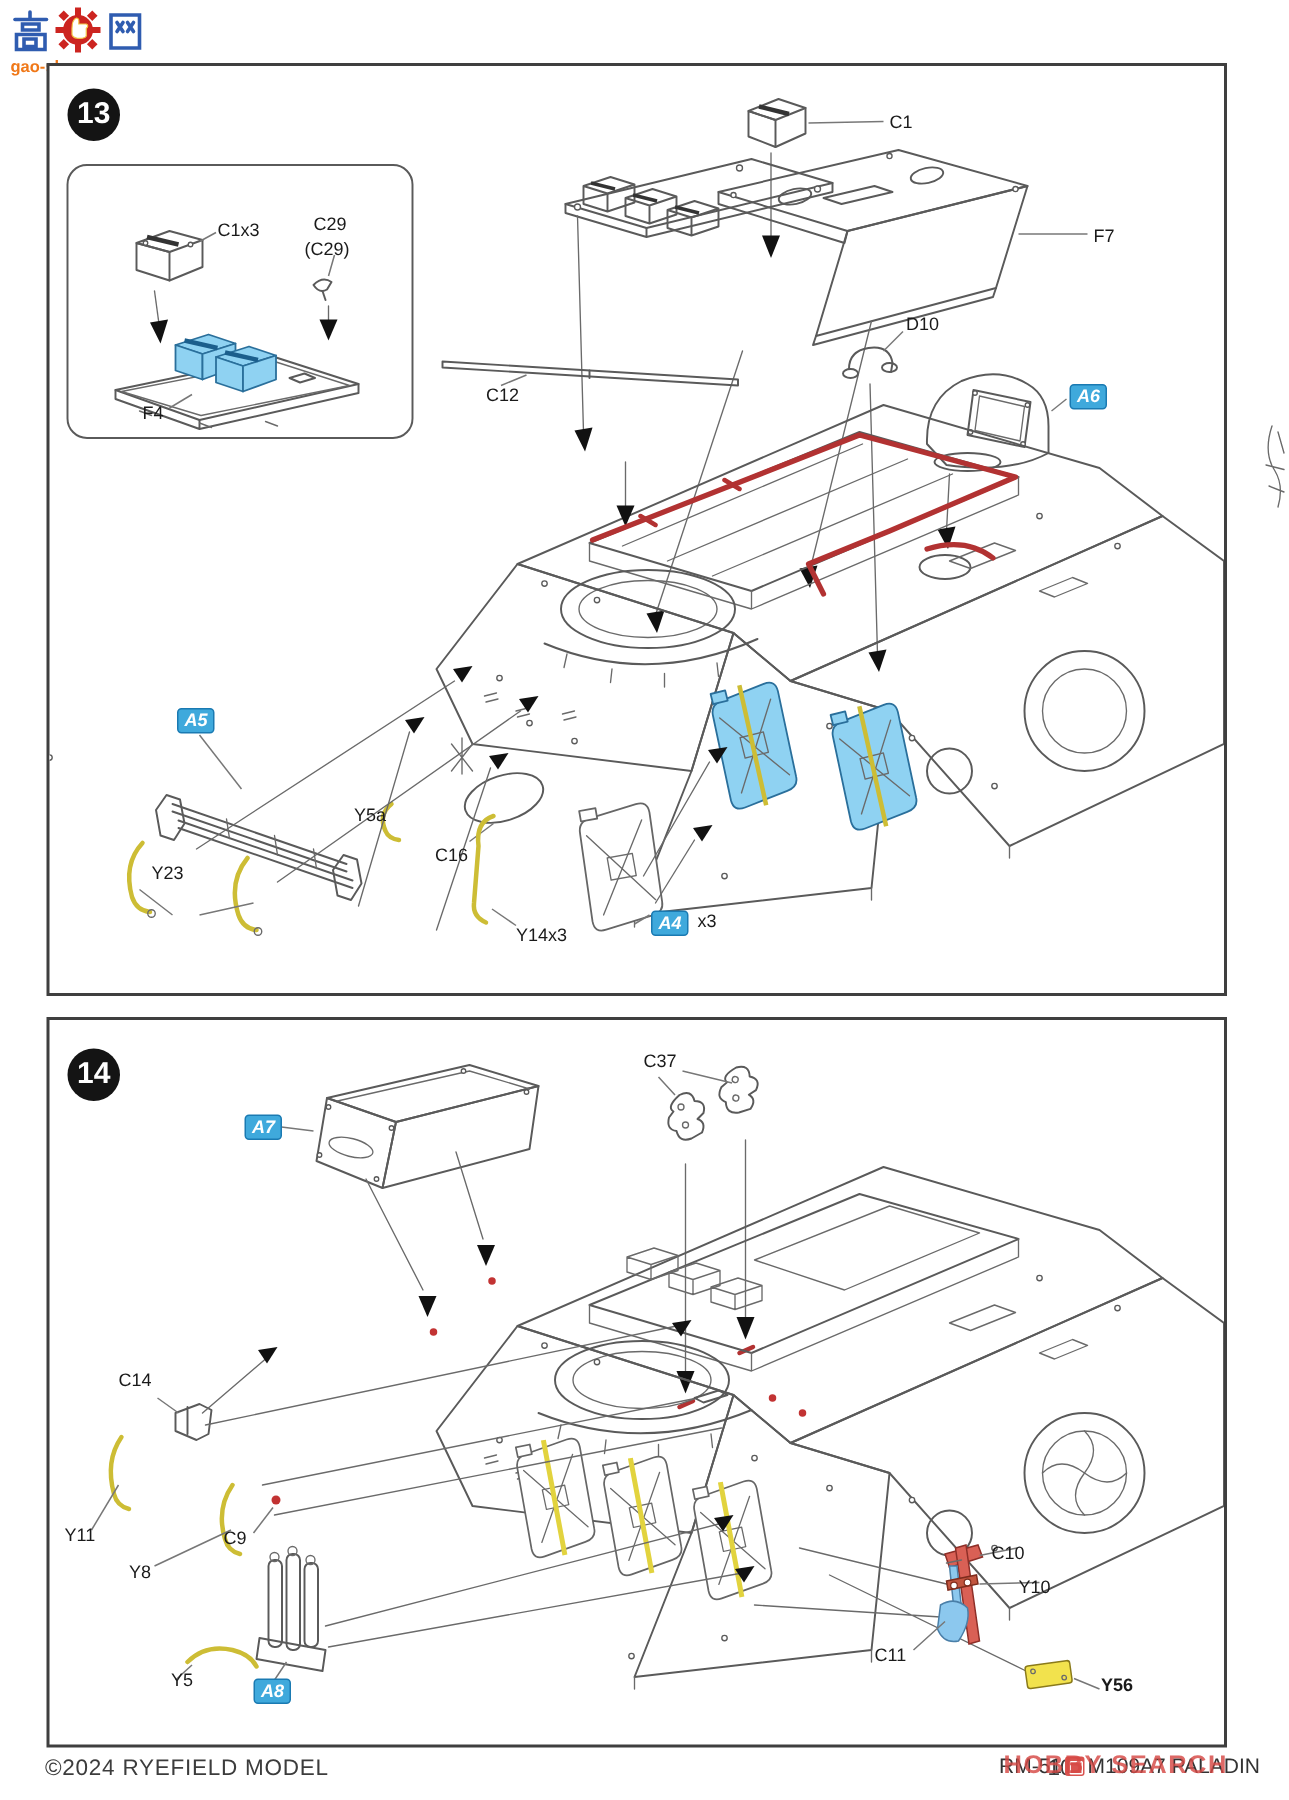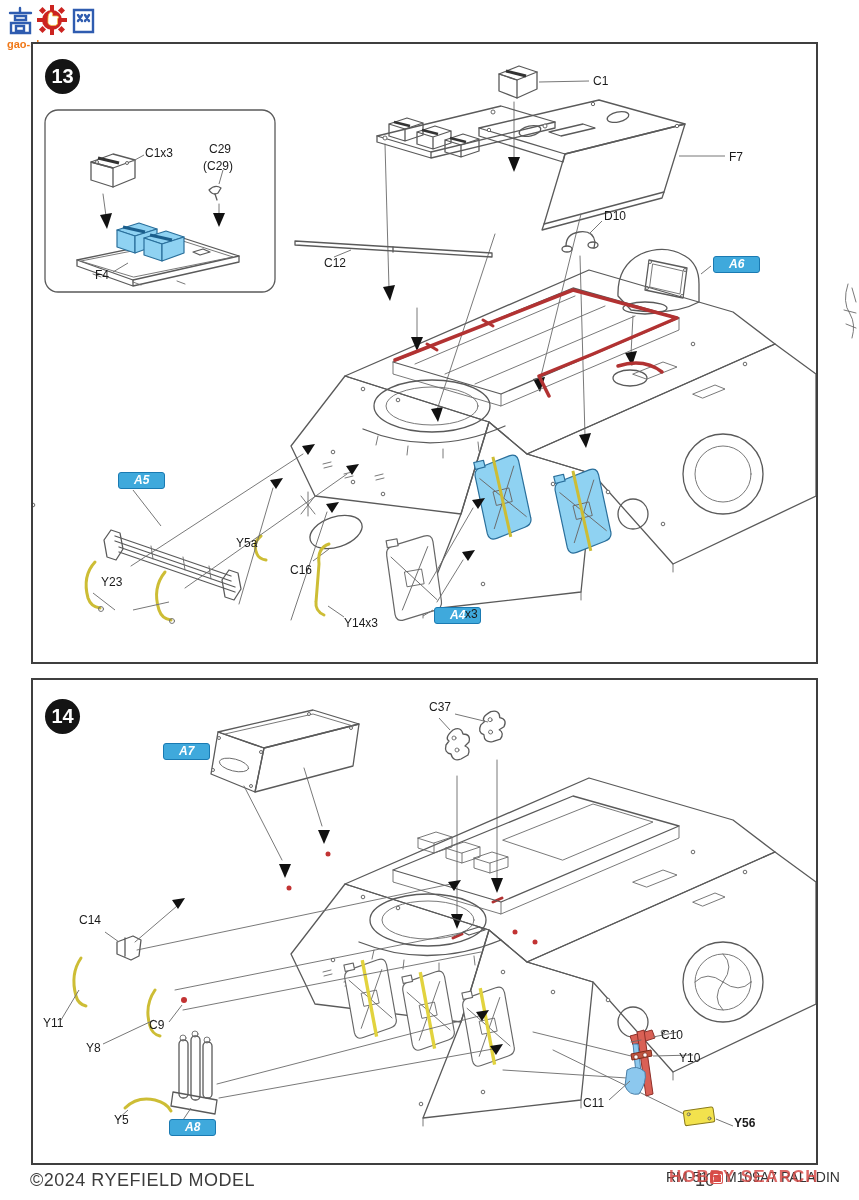--- a/index.html
+++ b/index.html
@@ -11,29 +11,29 @@
   #panel-13{top:42px;height:618px;}
   #panel-14{top:678px;height:483px;}
   .panel svg{position:absolute;left:0;top:0;}
   .stepnum{
     position:absolute;width:35px;height:35px;border-radius:50%;background:#141414;color:#fff;
     display:flex;align-items:center;justify-content:center;font-size:20px;font-weight:bold;
   }
   .plabel{position:absolute;font-size:12px;color:#1a1a1a;white-space:nowrap;line-height:18px;}
   .pbadge{
     position:absolute;font-size:12px;font-weight:bold;font-style:italic;color:#fff;
-    background:#3fa9dc;border:1px solid #1a7ab2;border-radius:3px;padding:0 15px;line-height:15px;
+    background:#3fa9dc;border:1px solid #1a7ab2;border-radius:3px;padding:0 4px;line-height:15px;
   }
   .sr{font-size:0;position:absolute;width:0;height:0;overflow:hidden;}
   
   #logo{position:absolute;left:7px;top:4px;width:110px;}
   #logo .row{display:flex;align-items:center;gap:2px;}
   #logo .domain{font-size:11px;font-weight:bold;color:#f07818;letter-spacing:0;margin-top:-2px;}
   
-  .footer-text{position:absolute;top:1170px;font-size:18px;color:#3c3c3c;letter-spacing:0.5px;}
+  .footer-text{position:absolute;top:1170px;font-size:15px;color:#3c3c3c;letter-spacing:0.5px;}
   #footer-left{left:30px;}
   #footer-page{left:4px;width:711px;text-align:right;letter-spacing:0;}
   #footer-right{position:absolute;left:666px;top:1169px;width:158px;height:22px;}
   #footer-right .blackrow{display:flex;align-items:center;gap:2px;font-size:14px;color:#333;white-space:nowrap;}
   #footer-right .redwm{
     position:absolute;left:3px;top:-2px;font-size:17px;font-weight:bold;letter-spacing:1px;
     color:rgba(214,72,68,0.82);white-space:nowrap;
   }
   .hsicon{display:inline-block;width:13px;height:13px;background:#d9534f;border-radius:2px;position:relative;flex:0 0 13px;}
   .hsicon:after{content:"";position:absolute;left:3px;top:3px;width:7px;height:7px;border:1px solid #fff;border-radius:1px;}

